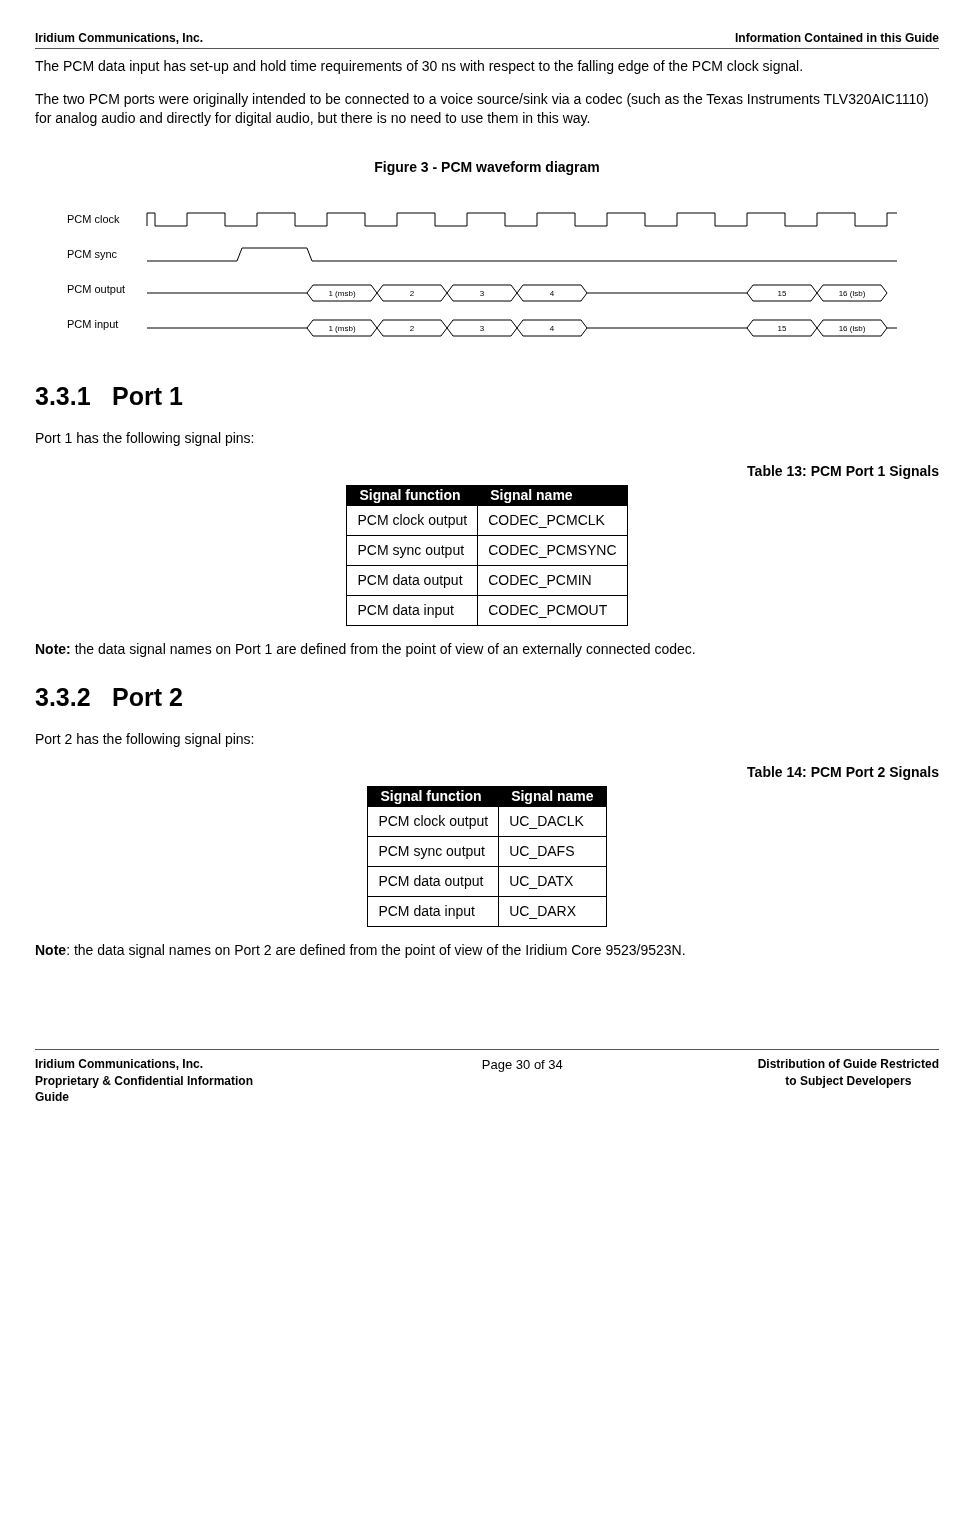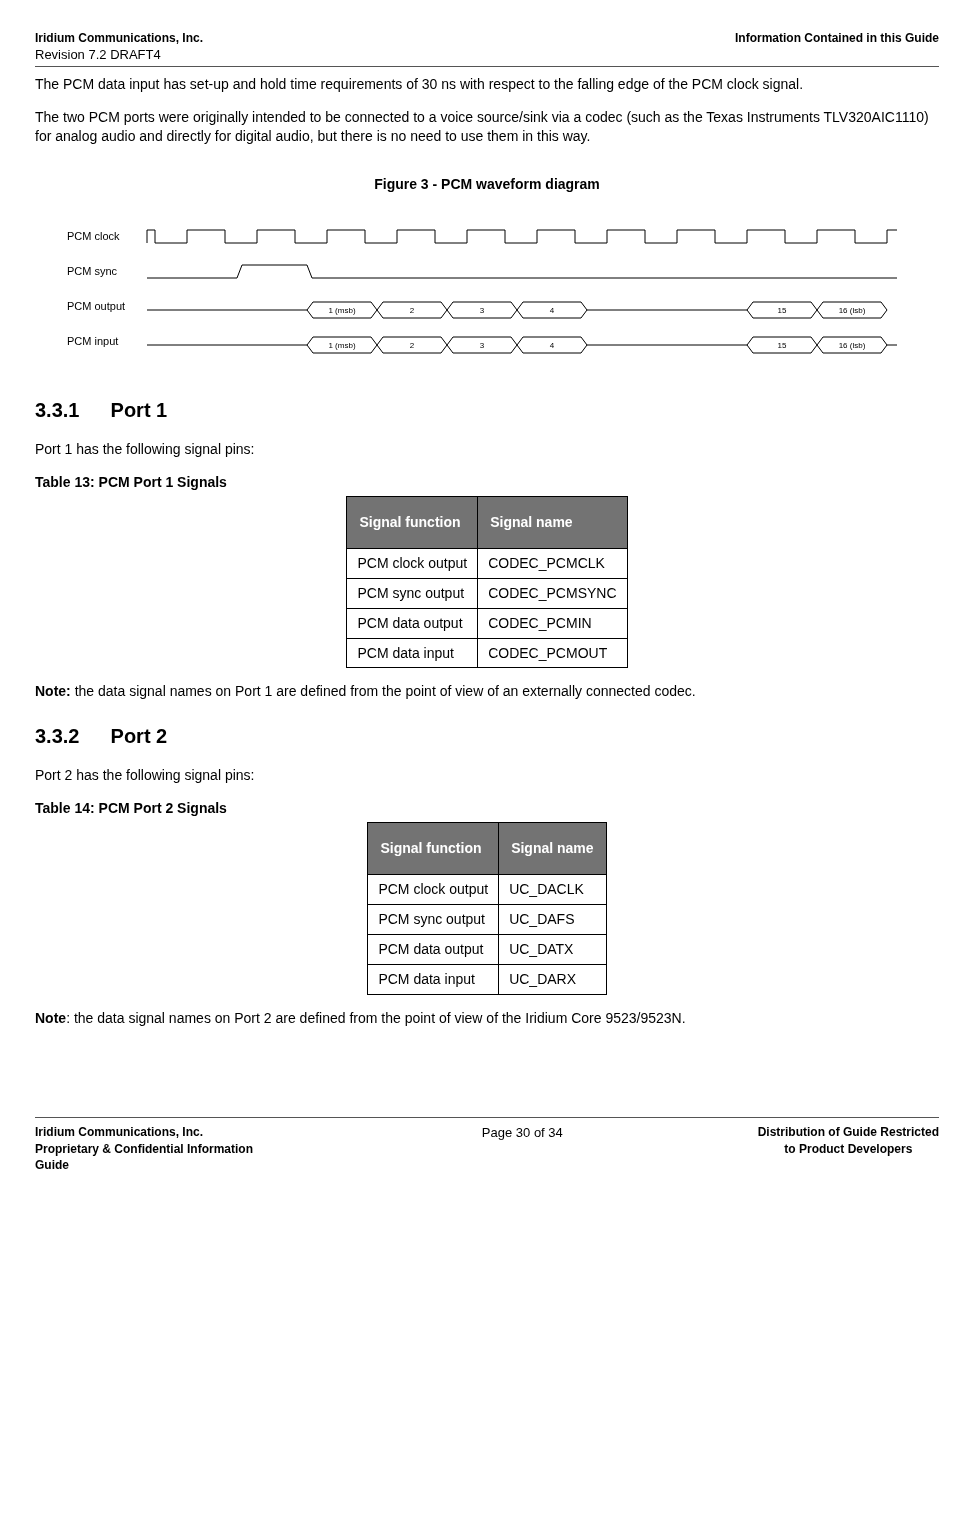--- a/index.html
+++ b/index.html
@@ -31,39 +31,39 @@
     .figure-title {
       text-align: center;
       font-weight: bold;
       margin: 30px 0 26px 0;
     }
     .diagram {
       margin: 0 auto 16px auto;
       width: 840px;
     }
     .h-section {
-      font-size: 20px;
+      font-size: 25px;
       font-weight: bold;
       margin: 22px 0 16px 0;
     }
     .h-section .num { display:inline-block; width:70px; }
     .table-title {
-      text-align: left;
+      text-align: right;
       font-weight: bold;
       margin: 10px 0 4px 0;
     }
     table.sig {
       border-collapse: collapse;
       margin: 0 auto 14px auto;
     }
     table.sig th {
-      background: #737373;
+      background: #000000;
       color: #fff;
       font-weight: bold;
-      padding: 16px 12px;
+      padding: 0 12px;
       border: 1px solid #000;
       text-align: left;
     }
     table.sig th:nth-child(2) { text-align: left; }
     table.sig td {
       border: 1px solid #000;
       padding: 5px 10px;
     }
     .footer {
       margin-top: 90px;
@@ -86,21 +86,20 @@
     svg text { font-family: Arial, sans-serif; }
   </style>
 </head>
 <body>
 
 <div>
   <div class="header-row">
     <span>Iridium Communications, Inc.</span>
     <span>Information Contained in this Guide</span>
   </div>
-  <div class="header-sub">Revision 7.2 DRAFT4</div>
   <hr class="hr-line">
 </div>
 
 <p>The PCM data input has set-up and hold time requirements of 30 ns with respect to the falling edge of the PCM clock signal.</p>
 <p>The two PCM ports were originally intended to be connected to a voice source/sink via a codec (such as the Texas Instruments TLV320AIC1110) for analog audio and directly for digital audio, but there is no need to use them in this way.</p>
 
 <div class="figure-title">Figure 3 - PCM waveform diagram</div>
 
 <div class="diagram">
   <svg viewBox="0 0 840 150" width="840" height="150">
@@ -249,16 +248,16 @@
   <hr class="hr-line">
   <div class="footer-row">
     <div>
       <div>Iridium Communications, Inc.</div>
       <div>Proprietary &amp; Confidential Information</div>
       <div>Guide</div>
     </div>
     <div class="footer-center">Page 30 of 34</div>
     <div class="footer-right">
       <div>Distribution of Guide Restricted</div>
-      <div>to Product Developers</div>
+      <div>to Subject Developers</div>
     </div>
   </div>
 </div>
 
 </body></html>

